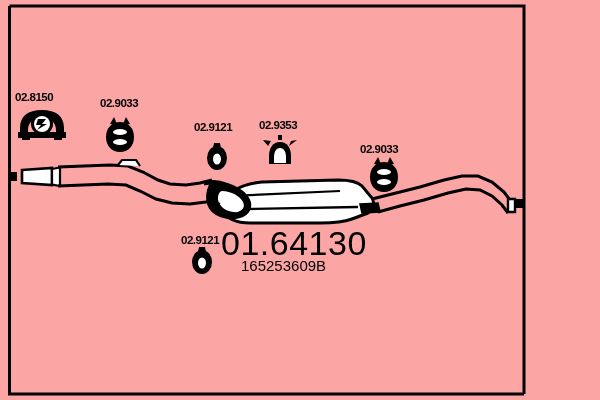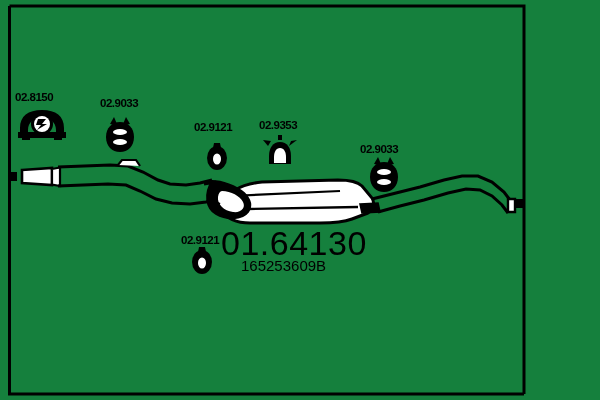--- a/index.html
+++ b/index.html
@@ -13,21 +13,21 @@
     overflow: hidden;
     font-family: "Liberation Sans", sans-serif;
     position: relative;
   }
   #diagram-root {
     position: absolute;
     left: 0;
     top: 0;
     width: 600px;
     height: 400px;
-    background: #15803d;
+    background: #fca5a5;
   }
   #diagram-svg {
     position: absolute;
     left: 0;
     top: 0;
     display: block;
   }
   .label-text {
     font-family: "Liberation Sans", sans-serif;
     font-weight: bold;

